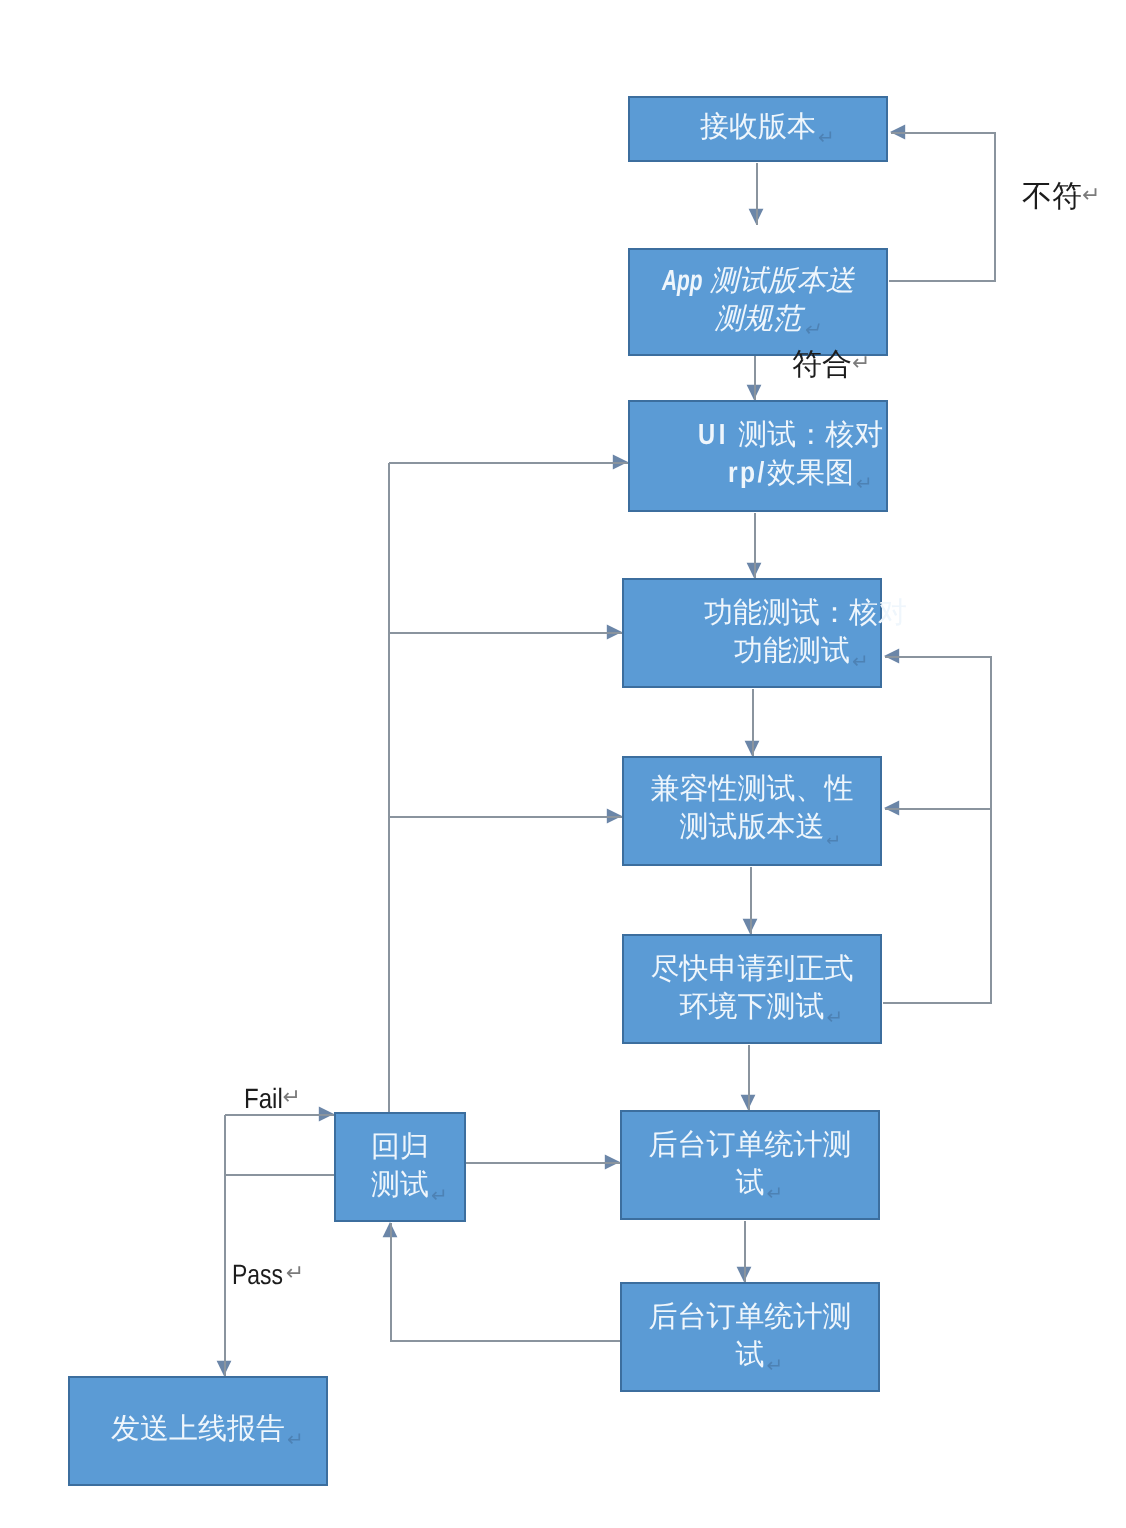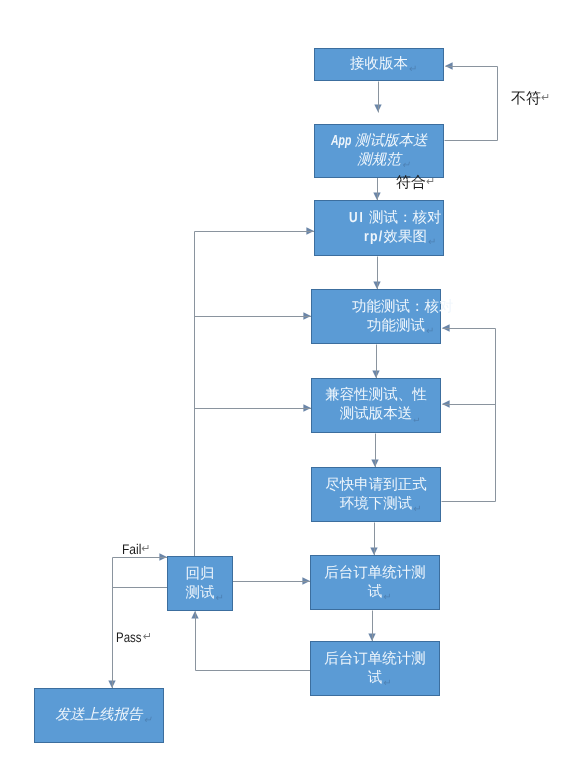--- a/index.html
+++ b/index.html
@@ -168,21 +168,21 @@
         <div class="nline"><span class="nwrap"><span>后台订单统计测</span></span></div>
         <div class="nline"><span class="nwrap"><span>试</span><span class="pmark">↵</span></span></div>
       </span>
     </div>
     <div class="node" style="left: 167px; top: 556px; width: 66px; height: 55px; background: rgb(91, 155, 213); border-color: rgb(60, 110, 158); color: rgb(239, 246, 252);">
       <span>
         <div class="nline"><span class="nwrap"><span>回归</span></span></div>
         <div class="nline"><span class="nwrap"><span>测试</span><span class="pmark">↵</span></span></div>
       </span>
     </div>
-    <div class="node" style="left: 34px; top: 688px; width: 130px; height: 55px; background: rgb(91, 155, 213); border-color: rgb(60, 110, 158); color: rgb(239, 246, 252); font-style: italic;">
+    <div class="node" style="left: 34px; top: 688px; width: 130px; height: 55px; background: rgb(91, 155, 213); border-color: rgb(60, 110, 158); color: rgb(239, 246, 252);">
       <span>
         <div class="nline"><span class="nwrap"><span>发送上线报告</span><span class="pmark">↵</span></span></div>
       </span>
     </div>
     <div class="edge-label cjk" style="left: 511px; top: 91px; color: rgb(28, 28, 28);"><span>不符</span><span class="pil">↵</span></div>
     <div class="edge-label cjk" style="left: 396px; top: 175px; color: rgb(28, 28, 28);"><span>符合</span><span class="pil">↵</span></div>
     <div class="edge-label" style="left: 122px; top: 542px; color: rgb(28, 28, 28);"><span style="display: inline-block; transform: scaleX(0.86); transform-origin: left center; margin-right: -3.36px;">Fail</span><span class="pil">↵</span></div>
     <div class="edge-label" style="left: 72px; top: 630px; color: rgb(28, 28, 28); margin-left: 44px;"><span style="display: inline-block; transform: scaleX(0.82); transform-origin: left center; margin-right: -4.32px;">Pass</span><span class="pil">↵</span></div>
   </div>
 

